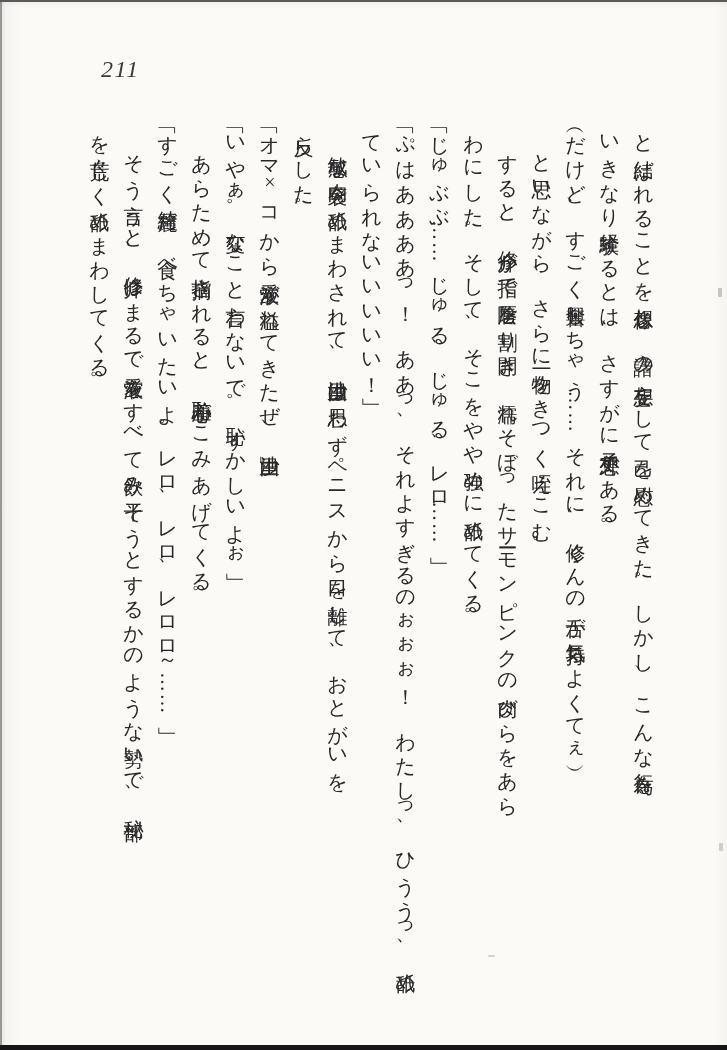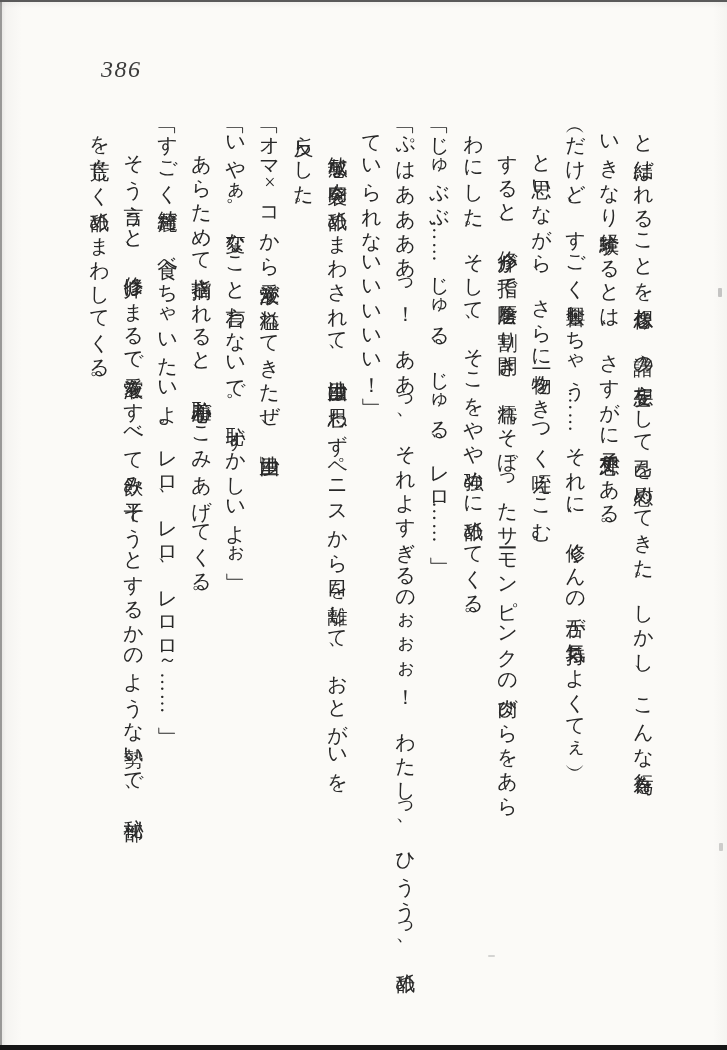--- a/index.html
+++ b/index.html
@@ -81,21 +81,21 @@
   .speck-3 { bottom: 93px; left: 488px; width: 7px; height: 2px; opacity: 0.4; }
 </style>
 </head>
 <body>
 
 <div class="paper"></div>
 <div class="edge-top"></div>
 <div class="edge-left"></div>
 <div class="edge-bottom"></div>
 
-<div class="page-number">386</div>
+<div class="page-number">211</div>
 
 <div class="text-area">
     <p>と結ばれることを想像し、諸々の妄想をして己を慰めてきた。しかし、こんな行為を</p>
     <p>いきなり経験するとは、さすがに予想外である。</p>
     <p>（だけど、すごく興奮しちゃう……それに、修くんの舌が気持ちよくてぇ）</p>
     <p class="indent">と思いながら、さらに一物をきつく咥えこむ。</p>
     <p class="indent">すると、修介が指で陰唇を割り開き、濡れそぼったサーモンピンクの肉びらをあら</p>
     <p>わにした。そして、そこをやや強めに舐めてくる。</p>
     <p>「じゅぶぶ……じゅる、じゅる、レロ……」</p>
     <p>「ぷはああああっ！　ああっ、それよすぎるのぉぉぉ！　わたしっ、ひううっ、舐め</p>

